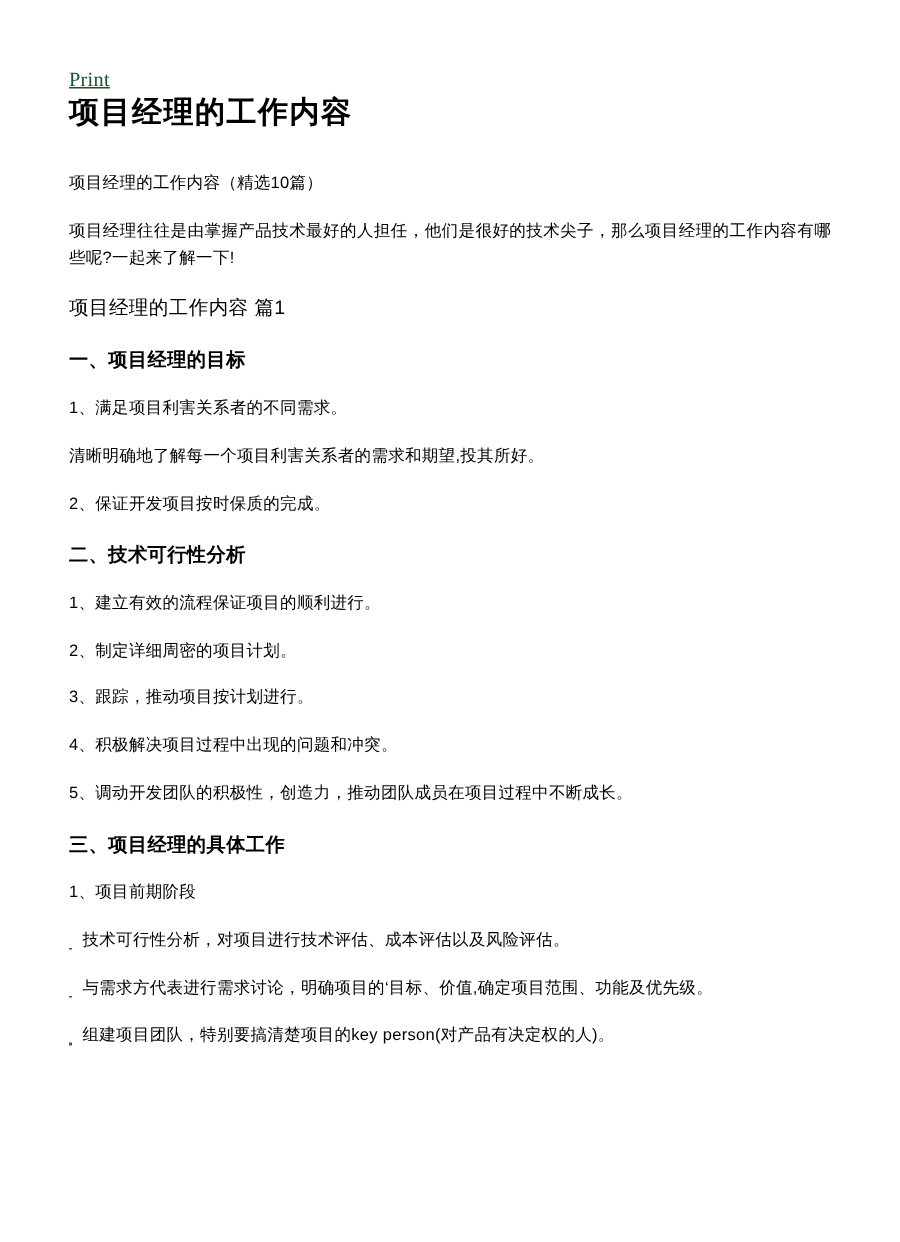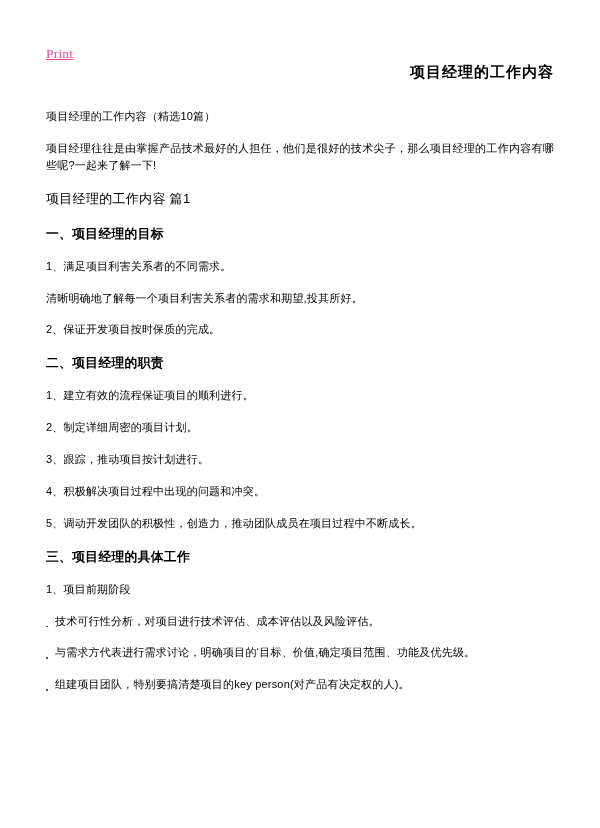--- a/index.html
+++ b/index.html
@@ -18,29 +18,29 @@
   .page {
     width: 600px;
     height: 828px;
     box-sizing: border-box;
     padding: 44px 46px 0 46px;
     position: relative;
   }
   .print-link {
     font-family: "Liberation Serif", serif;
     font-size: 13.5px;
-    color: #ec4899;
+    color: #14532d;
     line-height: 1.2;
     margin: 0 0 26px 0;
     letter-spacing: 0.2px;
     text-decoration: underline;
   }
   .doc-title {
-    text-align: right;
-    font-size: 15px;
+    text-align: left;
+    font-size: 20px;
     font-weight: bold;
     letter-spacing: 1px;
     margin: 0 0 26px 0;
     line-height: 1.3;
   }
   p.para {
     font-size: 11px;
     line-height: 1.62;
     margin: 0 0 14px 0;
     text-align: justify;
@@ -84,21 +84,21 @@
   <h1 class="doc-title">项目经理的工作内容</h1>
 
   <div id="doc-body">
       <p class="para">项目经理的工作内容（精选10篇）</p>
       <p class="para">项目经理往往是由掌握产品技术最好的人担任，他们是很好的技术尖子，那么项目经理的工作内容有哪些呢?一起来了解一下!</p>
       <h2 class="heading">项目经理的工作内容 篇1</h2>
       <h3 class="subheading">一、项目经理的目标</h3>
       <p class="para">1、满足项目利害关系者的不同需求。</p>
       <p class="para">清晰明确地了解每一个项目利害关系者的需求和期望,投其所好。</p>
       <p class="para">2、保证开发项目按时保质的完成。</p>
-      <h3 class="subheading">二、项目经理的职责</h3>
+      <h3 class="subheading">二、技术可行性分析</h3>
       <p class="para">1、建立有效的流程保证项目的顺利进行。</p>
       <p class="para">2、制定详细周密的项目计划。</p>
       <p class="para">3、跟踪，推动项目按计划进行。</p>
       <p class="para">4、积极解决项目过程中出现的问题和冲突。</p>
       <p class="para">5、调动开发团队的积极性，创造力，推动团队成员在项目过程中不断成长。</p>
       <h3 class="subheading">三、项目经理的具体工作</h3>
       <p class="para">1、项目前期阶段</p>
       <p class="para indent-dot">技术可行性分析，对项目进行技术评估、成本评估以及风险评估。</p>
       <p class="para indent-dot">与需求方代表进行需求讨论，明确项目的‘目标、价值,确定项目范围、功能及优先级。</p>
       <p class="para indent-dot">组建项目团队，特别要搞清楚项目的key person(对产品有决定权的人)。</p>

